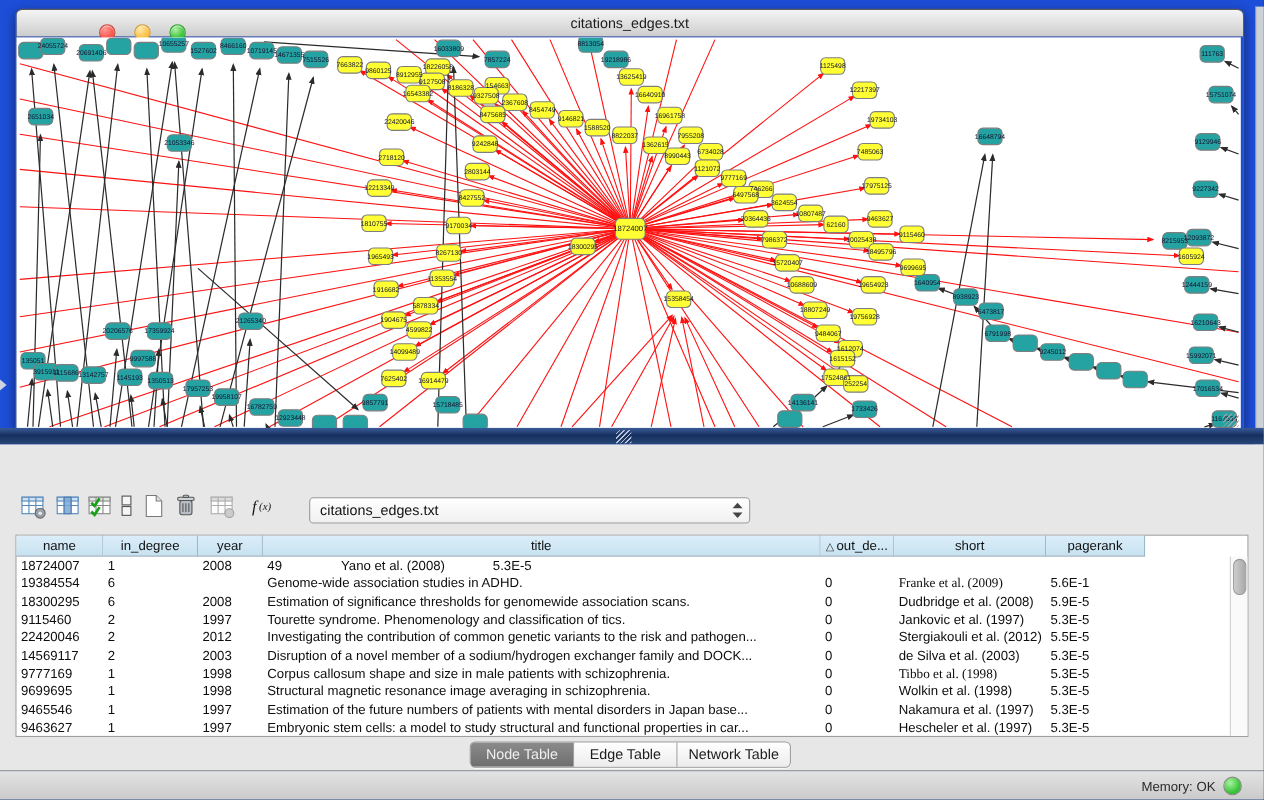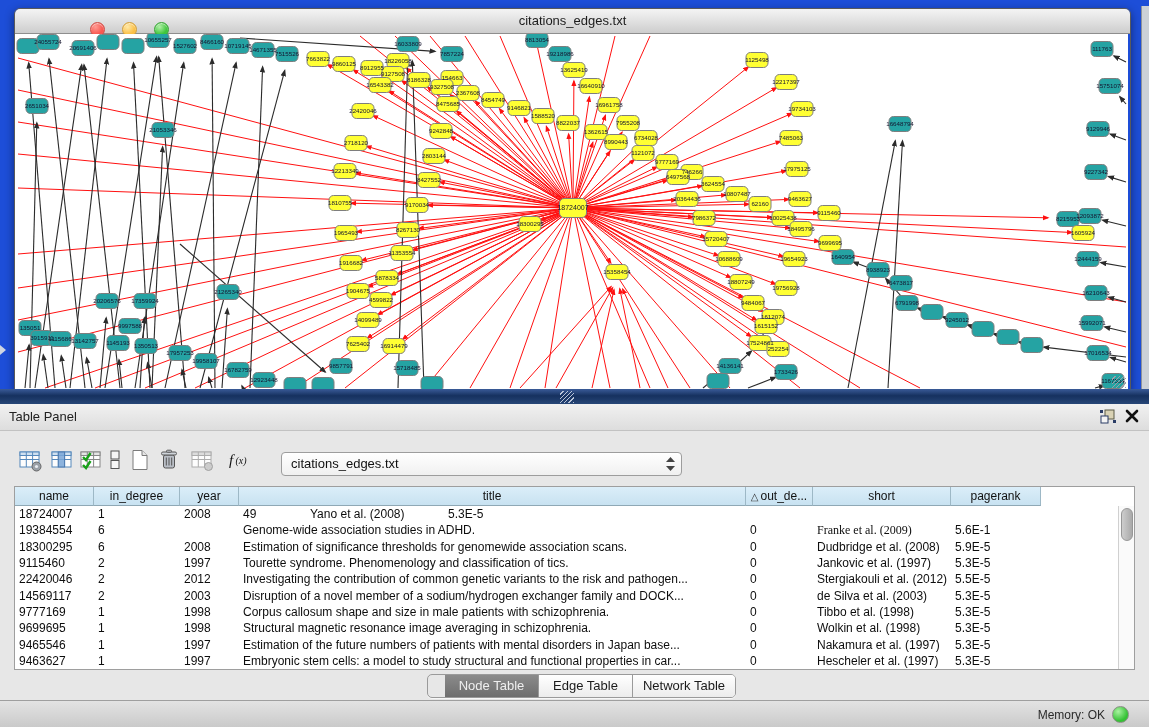--- a/index.html
+++ b/index.html
@@ -51,21 +51,21 @@
   .tr{display:flex;height:16.35px;line-height:16.3px;}
   .td{box-sizing:border-box;padding-left:4px;font-size:12px;color:#0d0d0d;white-space:nowrap;overflow:hidden;}
   .vscroll{position:absolute;right:0;top:19px;width:15px;bottom:0;background:#fafafa;border-left:1px solid #d0d0d0;}
   .vthumb{position:absolute;left:2px;top:2px;width:10px;height:31px;border-radius:6px;
           background:linear-gradient(90deg,#cdcdcd,#a9a9a9);border:1px solid #979797;}
   .tabs{position:absolute;left:427px;top:270px;height:22px;display:flex;border:1px solid #9a9a9a;border-radius:5px;overflow:hidden;
         box-shadow:0 1px 0 rgba(255,255,255,.7);}
   .tab{height:22px;line-height:22px;font-size:13px;text-align:center;background:linear-gradient(180deg,#ffffff,#ececec);
        color:#1b1b1b;border-right:1px solid #9a9a9a;}
   .tab:last-child{border-right:none;}
-  .tab.selected{background:linear-gradient(180deg,#8b8b8b,#6e6e6e);color:#efefef;margin-left:17px;}
+  .tab.selected{background:linear-gradient(180deg,#8b8b8b,#6e6e6e);color:#efefef;}
   
   .status-bar{position:absolute;left:0;top:700px;width:1149px;height:27px;
               background:linear-gradient(180deg,#e3e3e3,#c9c9c9);border-top:1px solid #9f9f9f;}
   .memory{position:absolute;right:44px;top:7px;font-size:12px;color:#2a2a2a;}
   .mem-dot{position:absolute;right:20px;top:5px;width:15px;height:15px;border-radius:50%;
            background:radial-gradient(circle at 35% 30%,#a9f3a1,#35c235 65%);border:1px solid #8a8f85;}
 </style>
 </head>
 <body>
 
@@ -526,36 +526,20 @@
         </svg>
       <div class="grip canvas-grip"></div>
     </div>
   </div>
 
   <div class="strip">
     <div class="grip"></div>
   </div>
 
   <div class="table-panel">
-    <div class="panel-titlebar">
-      <div class="panel-title">Table Panel</div>
-      <div class="panel-btn float">
-        <svg width="20" height="18" viewBox="0 0 20 18">
-          <rect x="7" y="2" width="9" height="9" fill="#d9d2b4" stroke="#5a5a46"></rect>
-          <rect x="3" y="8" width="7" height="7" fill="#f4f4f4" stroke="#2a3d66"></rect>
-          <rect x="2" y="2" width="3" height="3" fill="#2a3d66"></rect>
-          <rect x="15" y="12" width="3" height="3" fill="#2a3d66"></rect>
-        </svg>
-      </div>
-      <div class="panel-btn close">
-        <svg width="16" height="16" viewBox="0 0 16 16">
-          <path d="M3 3 L13 13 M13 3 L3 13" stroke="#111" stroke-width="2.6" stroke-linecap="round"></path>
-        </svg>
-      </div>
-    </div>
 
     <div id="toolbar">
       <div class="combo">
         <span class="combo-text">citations_edges.txt</span>
         <span class="combo-spin">
           <svg width="13" height="18" viewBox="0 0 13 18">
             <path d="M6.5 2 L11 7 H2 Z" fill="#444"></path>
             <path d="M6.5 16 L11 11 H2 Z" fill="#444"></path>
           </svg>
         </span>
@@ -679,21 +663,21 @@
             <div class="td" style="width: 67px;">0</div>
             <div class="td" style="width: 138px;">de Silva et al. (2003)</div>
             <div class="td" style="width: 90px;">5.3E-5</div>
           </div>
           <div class="tr">
             <div class="td" style="width: 79px;">9777169</div>
             <div class="td" style="width: 86px;">1</div>
             <div class="td" style="width: 59px;">1998</div>
             <div class="td" style="width: 507px;">Corpus callosum shape and size in male patients with schizophrenia.</div>
             <div class="td" style="width: 67px;">0</div>
-            <div class="td" style="width: 138px;">Tibbo et al. (1998)</div>
+            <div class="td" style="width: 138px; font-family: Liberation Serif, serif;">Tibbo et al. (1998)</div>
             <div class="td" style="width: 90px;">5.3E-5</div>
           </div>
           <div class="tr">
             <div class="td" style="width: 79px;">9699695</div>
             <div class="td" style="width: 86px;">1</div>
             <div class="td" style="width: 59px;">1998</div>
             <div class="td" style="width: 507px;">Structural magnetic resonance image averaging in schizophrenia.</div>
             <div class="td" style="width: 67px;">0</div>
             <div class="td" style="width: 138px;">Wolkin et al. (1998)</div>
             <div class="td" style="width: 90px;">5.3E-5</div>

